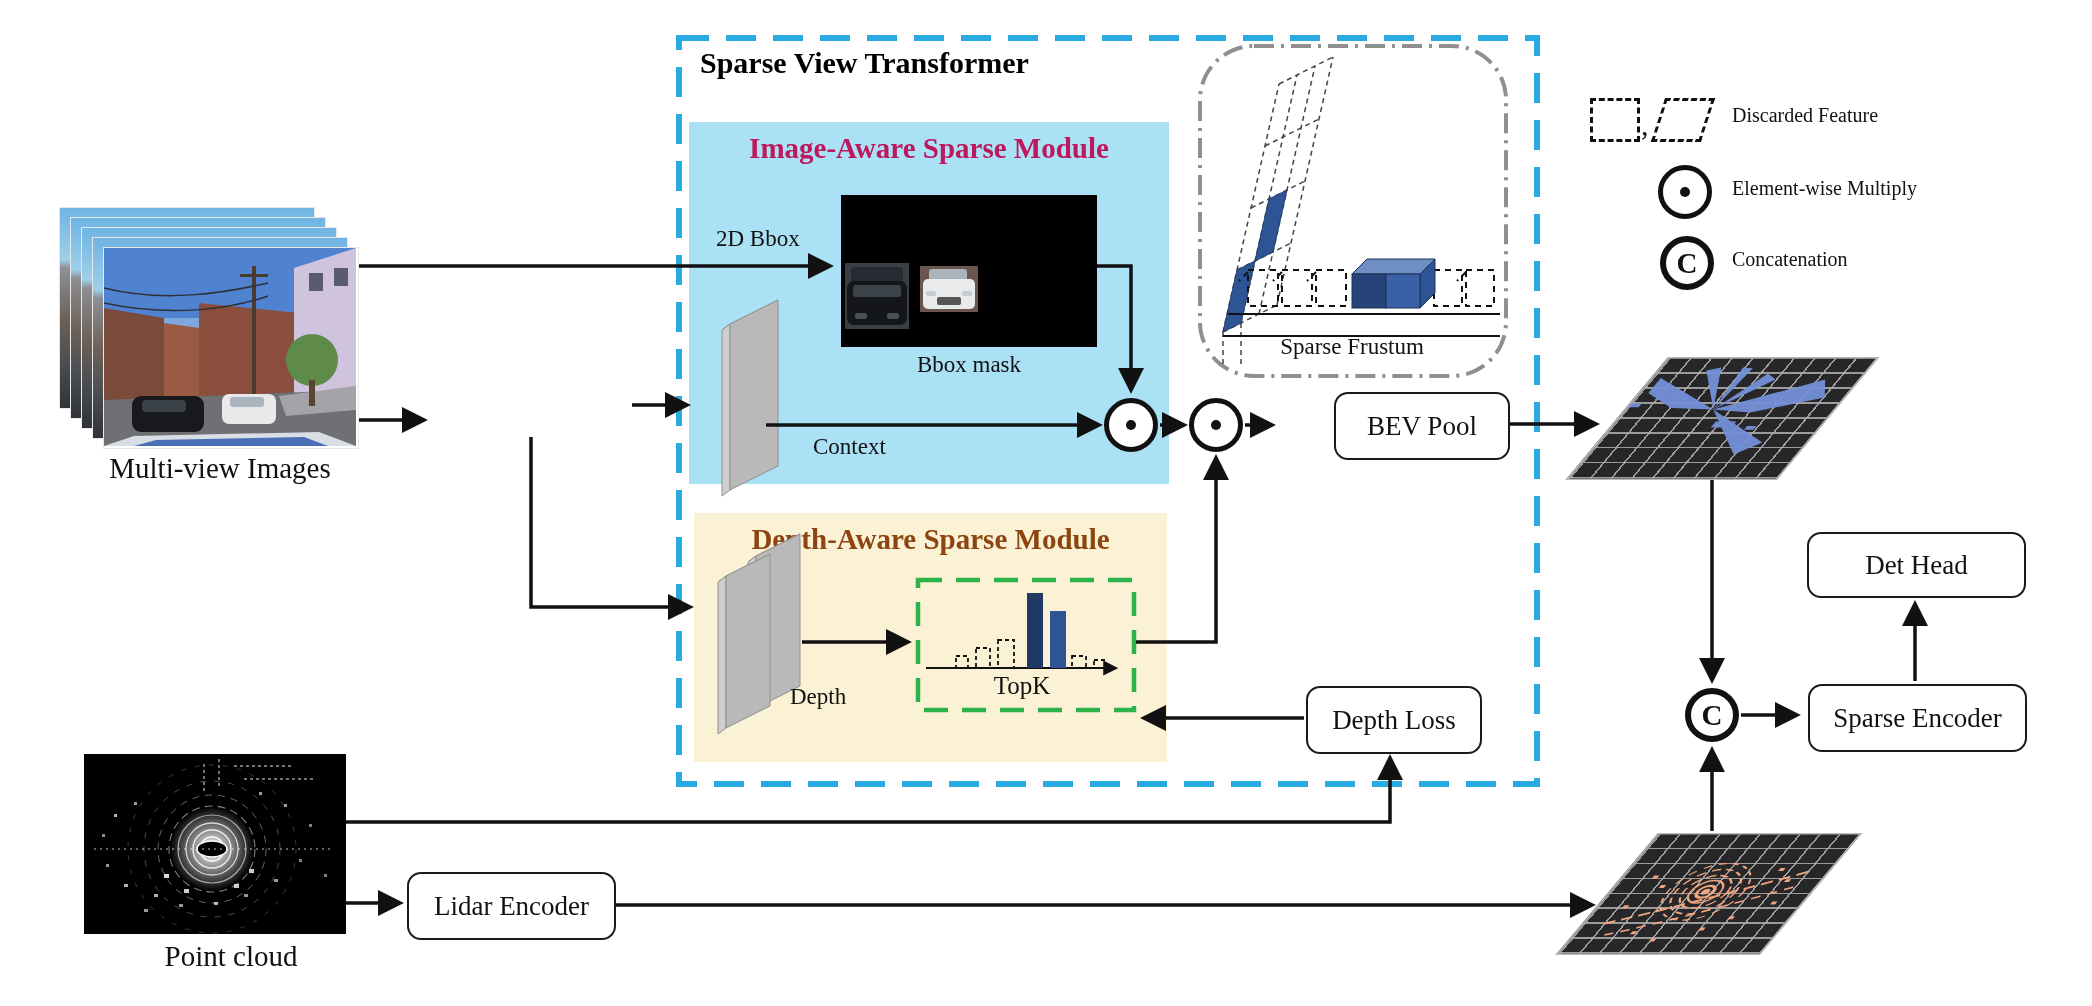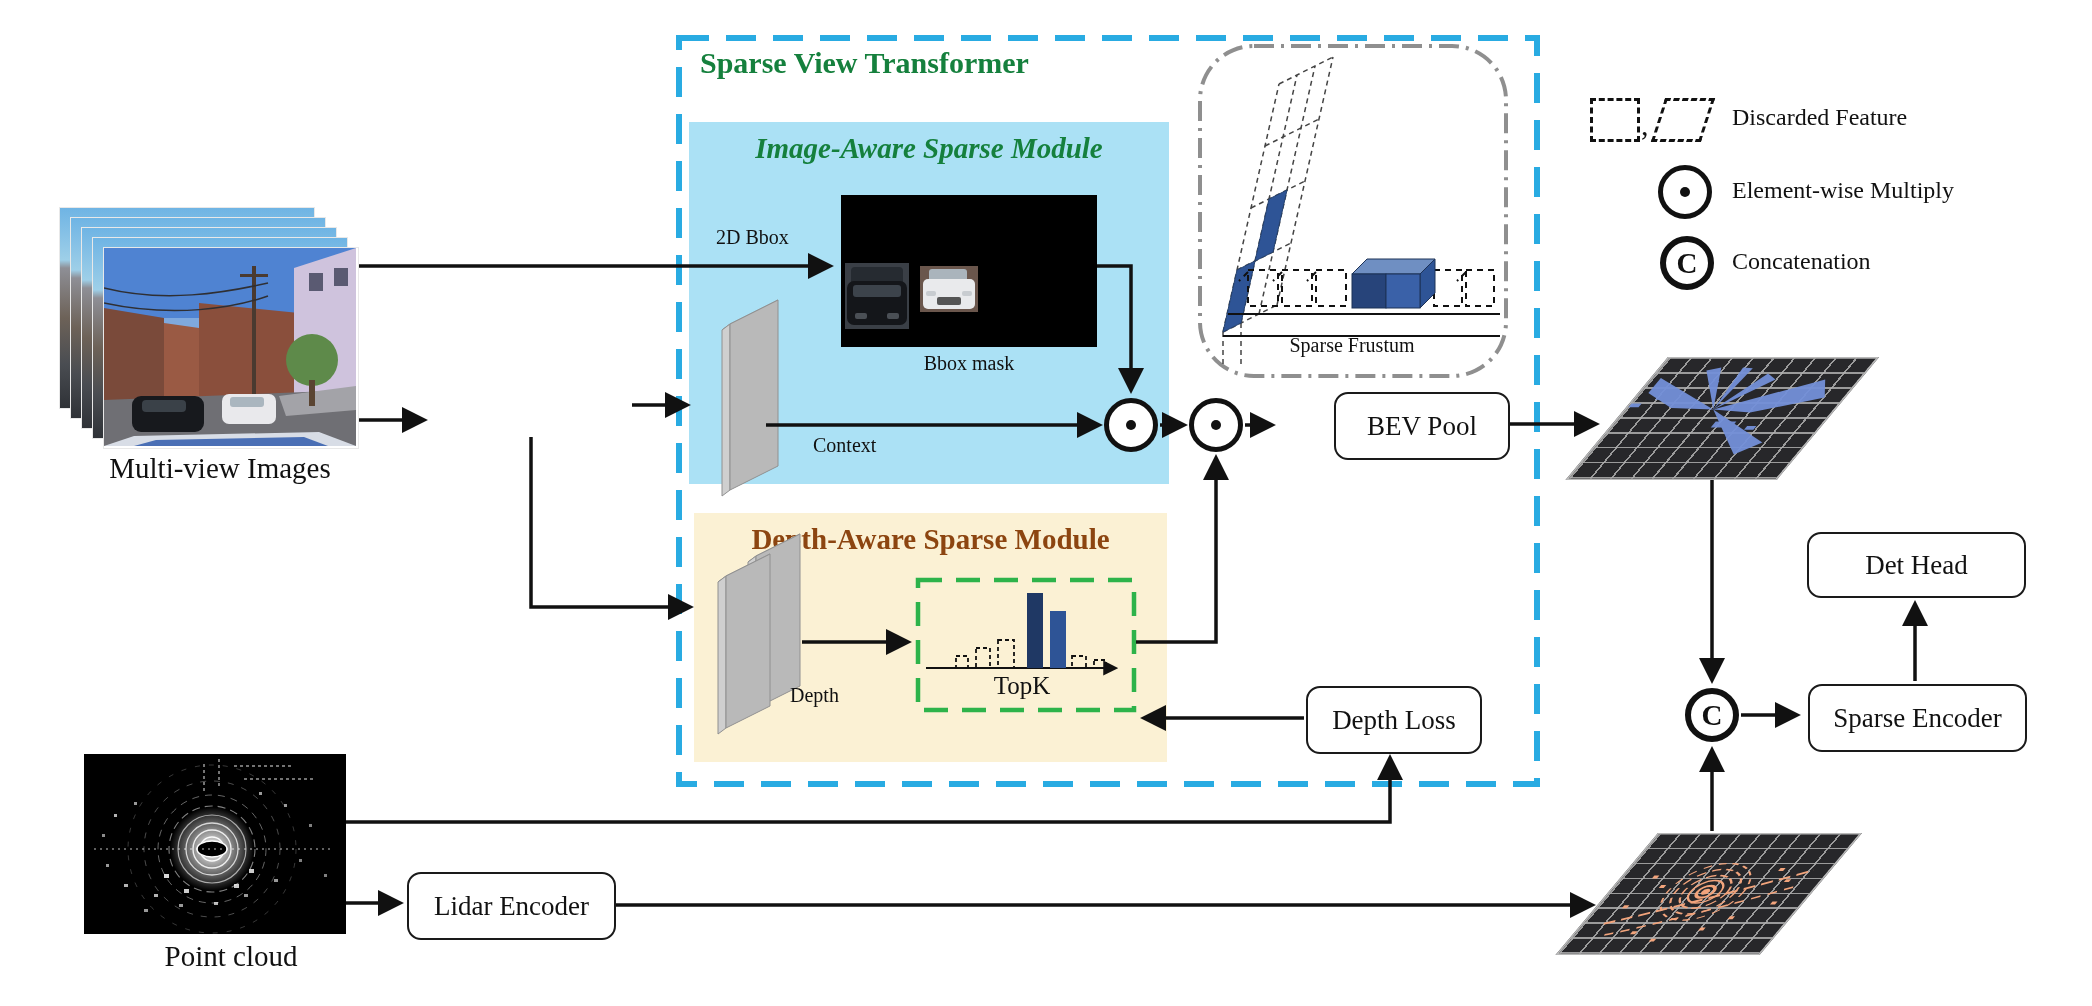--- a/index.html
+++ b/index.html
@@ -4,41 +4,41 @@
 <style>
   html,body{margin:0;padding:0;background:#ffffff;}
   .canvas{position:relative;width:2092px;height:1006px;background:#fff;overflow:hidden;
           font-family:"Liberation Serif", serif; color:#111;}
   .layer{position:absolute;left:0;top:0;width:2092px;height:1006px;pointer-events:none;}.z2{z-index:2}
 
   .module{position:absolute;z-index:1;}
   .module-blue{left:689px;top:122px;width:480px;height:362px;background:#ABE1F5;}
   .module-yellow{left:694px;top:513px;width:473px;height:249px;background:#FBF1D4;}
   .module-title{width:100%;text-align:center;font-weight:bold;font-size:29px;padding-top:10px;}
-  .module-blue .module-title{color:#15803d;font-style:italic;}
+  .module-blue .module-title{color:#be185d;}
   .module-yellow .module-title{color:#8C4510;}
 
-  .svt-title{position:absolute;left:700px;top:46px;z-index:3;font-weight:bold;font-size:30px;color:#15803d;}
+  .svt-title{position:absolute;left:700px;top:46px;z-index:3;font-weight:bold;font-size:30px;color:#000000;}
 
   .node{position:absolute;z-index:3;background:#fff;border:2.5px solid #1a1a1a;border-radius:14px;
         display:flex;align-items:center;justify-content:center;font-size:27px;}
-  .lbl{position:absolute;z-index:3;font-size:20px;white-space:nowrap;}
+  .lbl{position:absolute;z-index:3;font-size:23px;white-space:nowrap;}
   .lbl-c{text-align:center;white-space:nowrap;}
 
   .op-circle{position:absolute;z-index:3;width:44px;height:44px;border:5px solid #111;border-radius:50%;
              background:#fff;display:flex;align-items:center;justify-content:center;}
   .op-dot{width:10px;height:10px;border-radius:50%;background:#111;}
   .c-circle{position:absolute;z-index:3;width:42px;height:42px;border:6px solid #111;border-radius:50%;
             background:#fff;display:flex;align-items:center;justify-content:center;
             font-weight:bold;font-size:29px;}
 
   
   .legend-dash{position:absolute;z-index:3;width:44px;height:38px;border:3.5px dashed #111;background:#fff;}
   .legend-skew{transform:skewX(-18deg);}
-  .legend-text{position:absolute;z-index:3;font-size:24px;white-space:nowrap;}
+  .legend-text{position:absolute;z-index:3;font-size:20px;white-space:nowrap;}
 
   
   .photo{position:absolute;z-index:3;width:254px;height:200px;border:1px solid #e8e8e8;
          background:linear-gradient(180deg,#6fb4e4 0%,#9ecfe8 26%,#8e8f96 30%,#6d6258 55%,#4a4d52 78%,#2f3237 100%);}
   .photo-front{background:#fff;}
   .black-img{position:absolute;z-index:3;background:#000;}
 
   
   .bev{position:absolute;z-index:3;width:200px;height:160px;transform-origin:0 0;
        background-color:#27272a;

